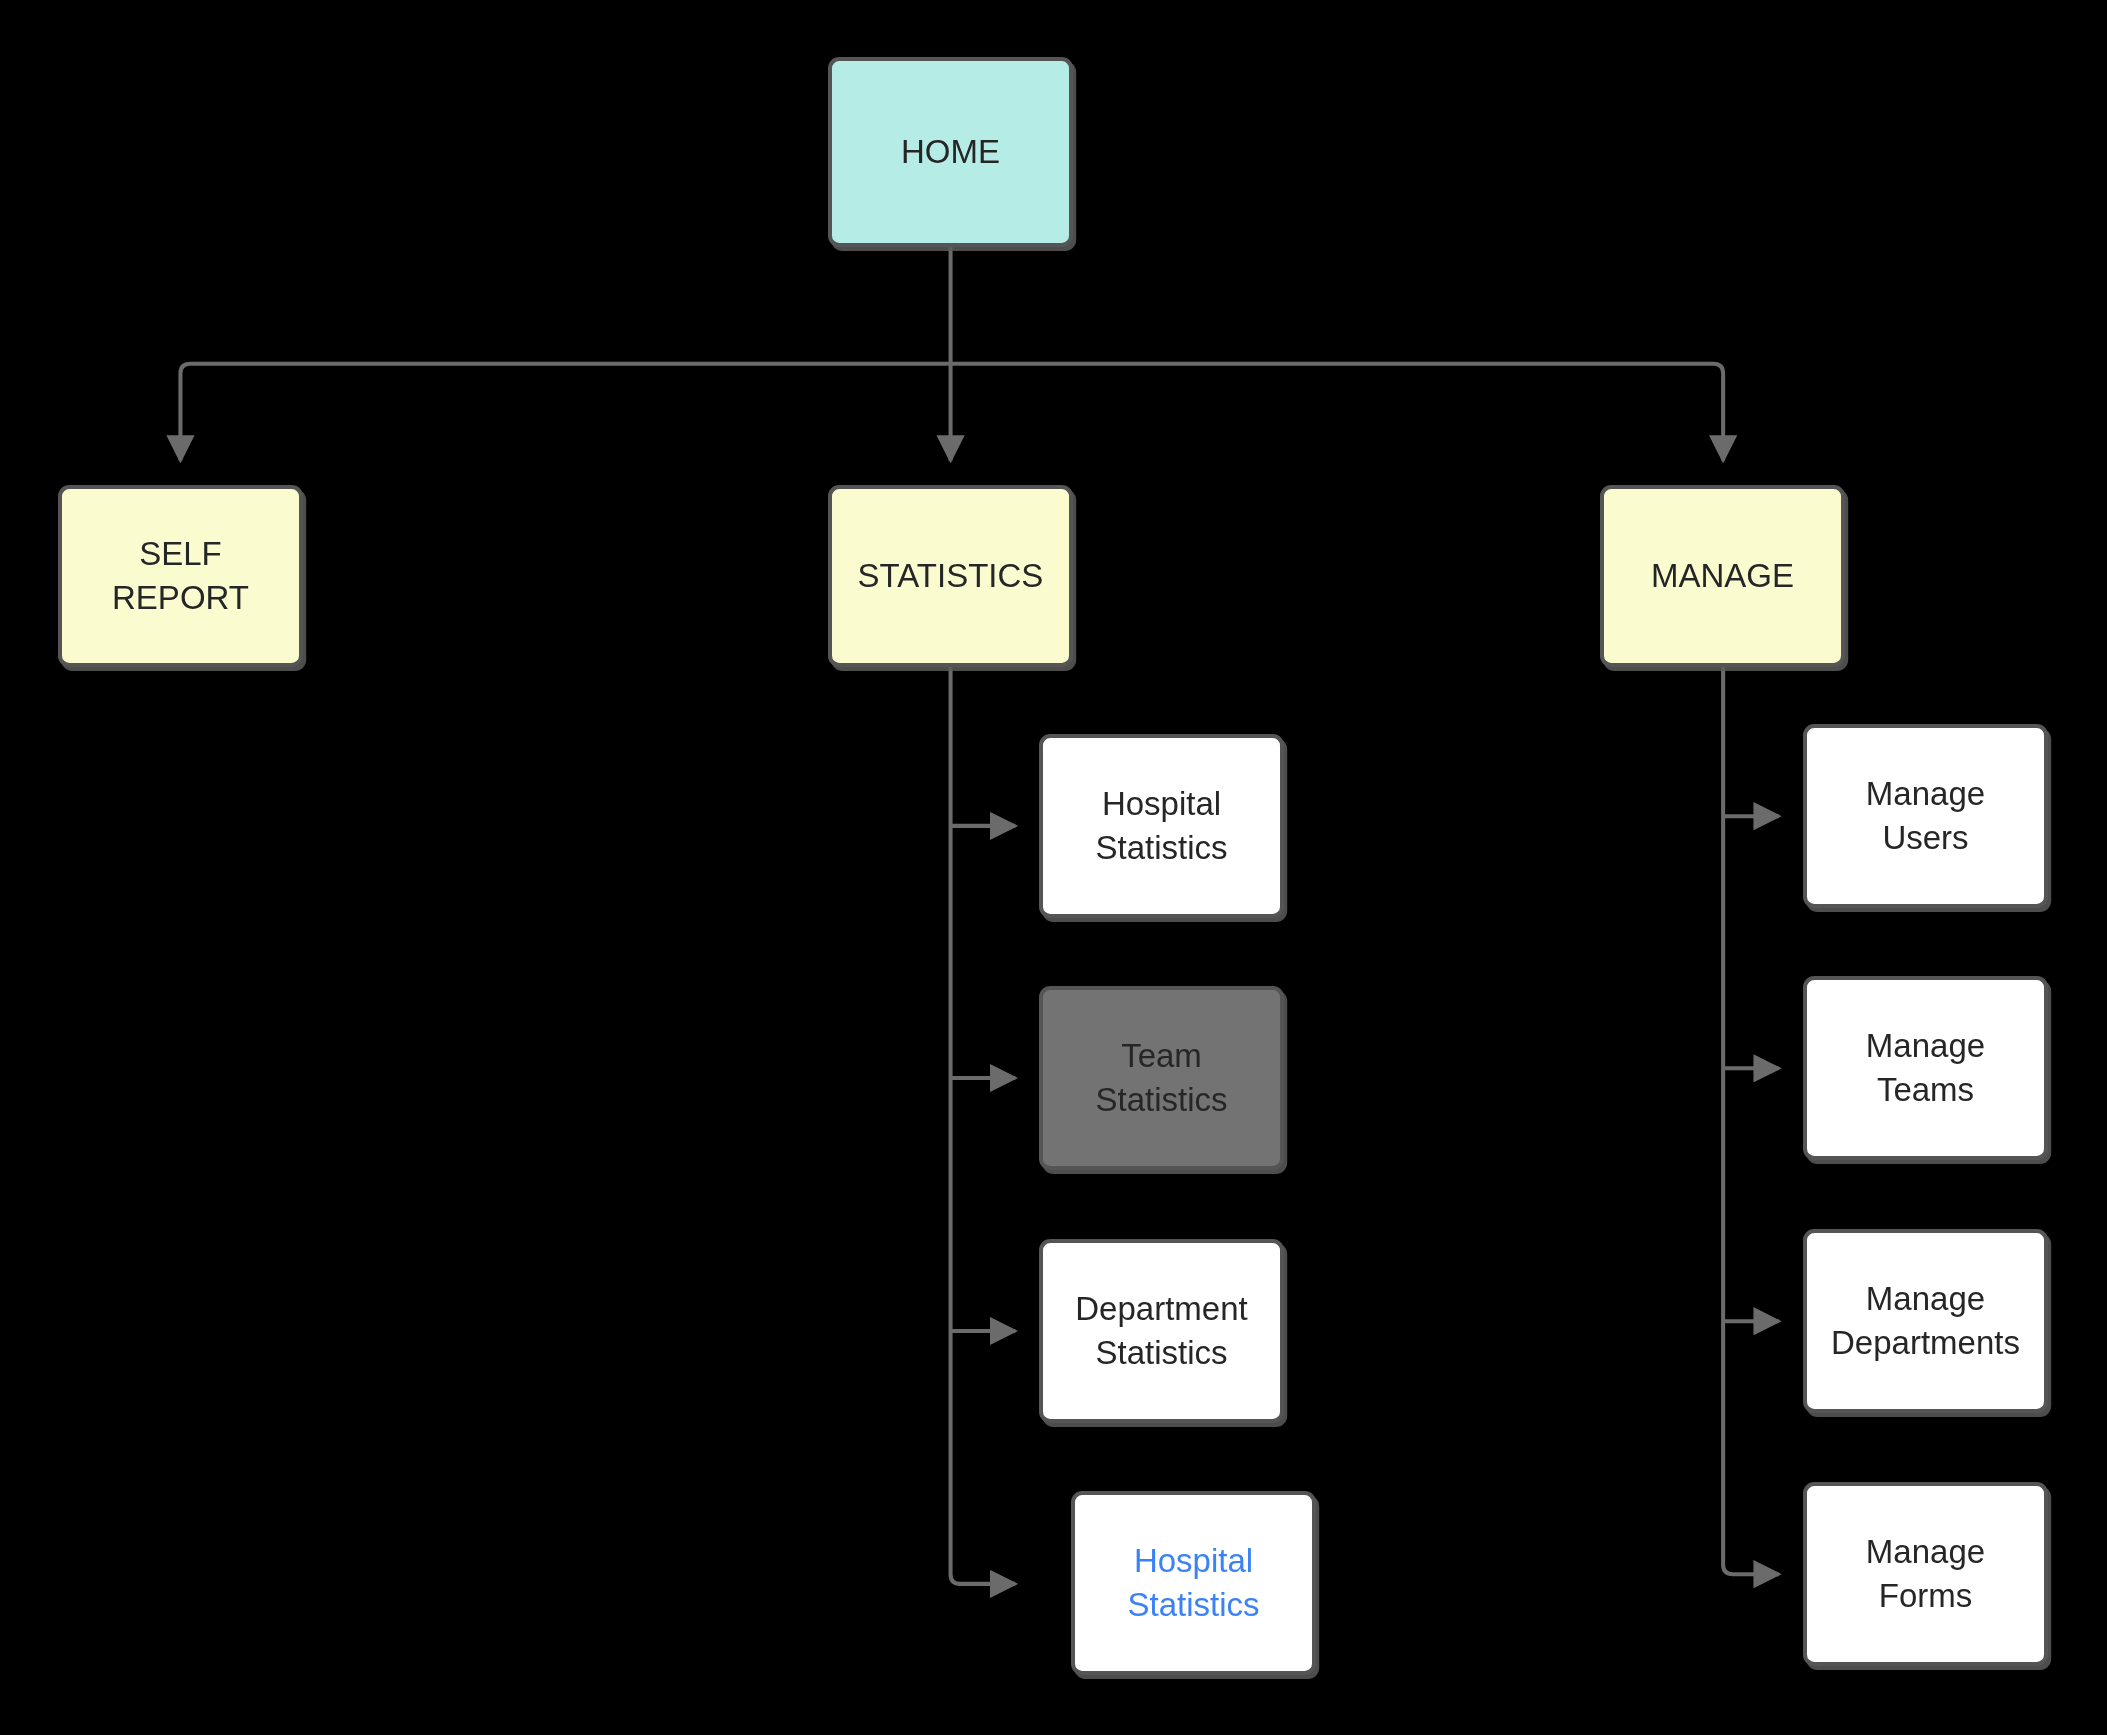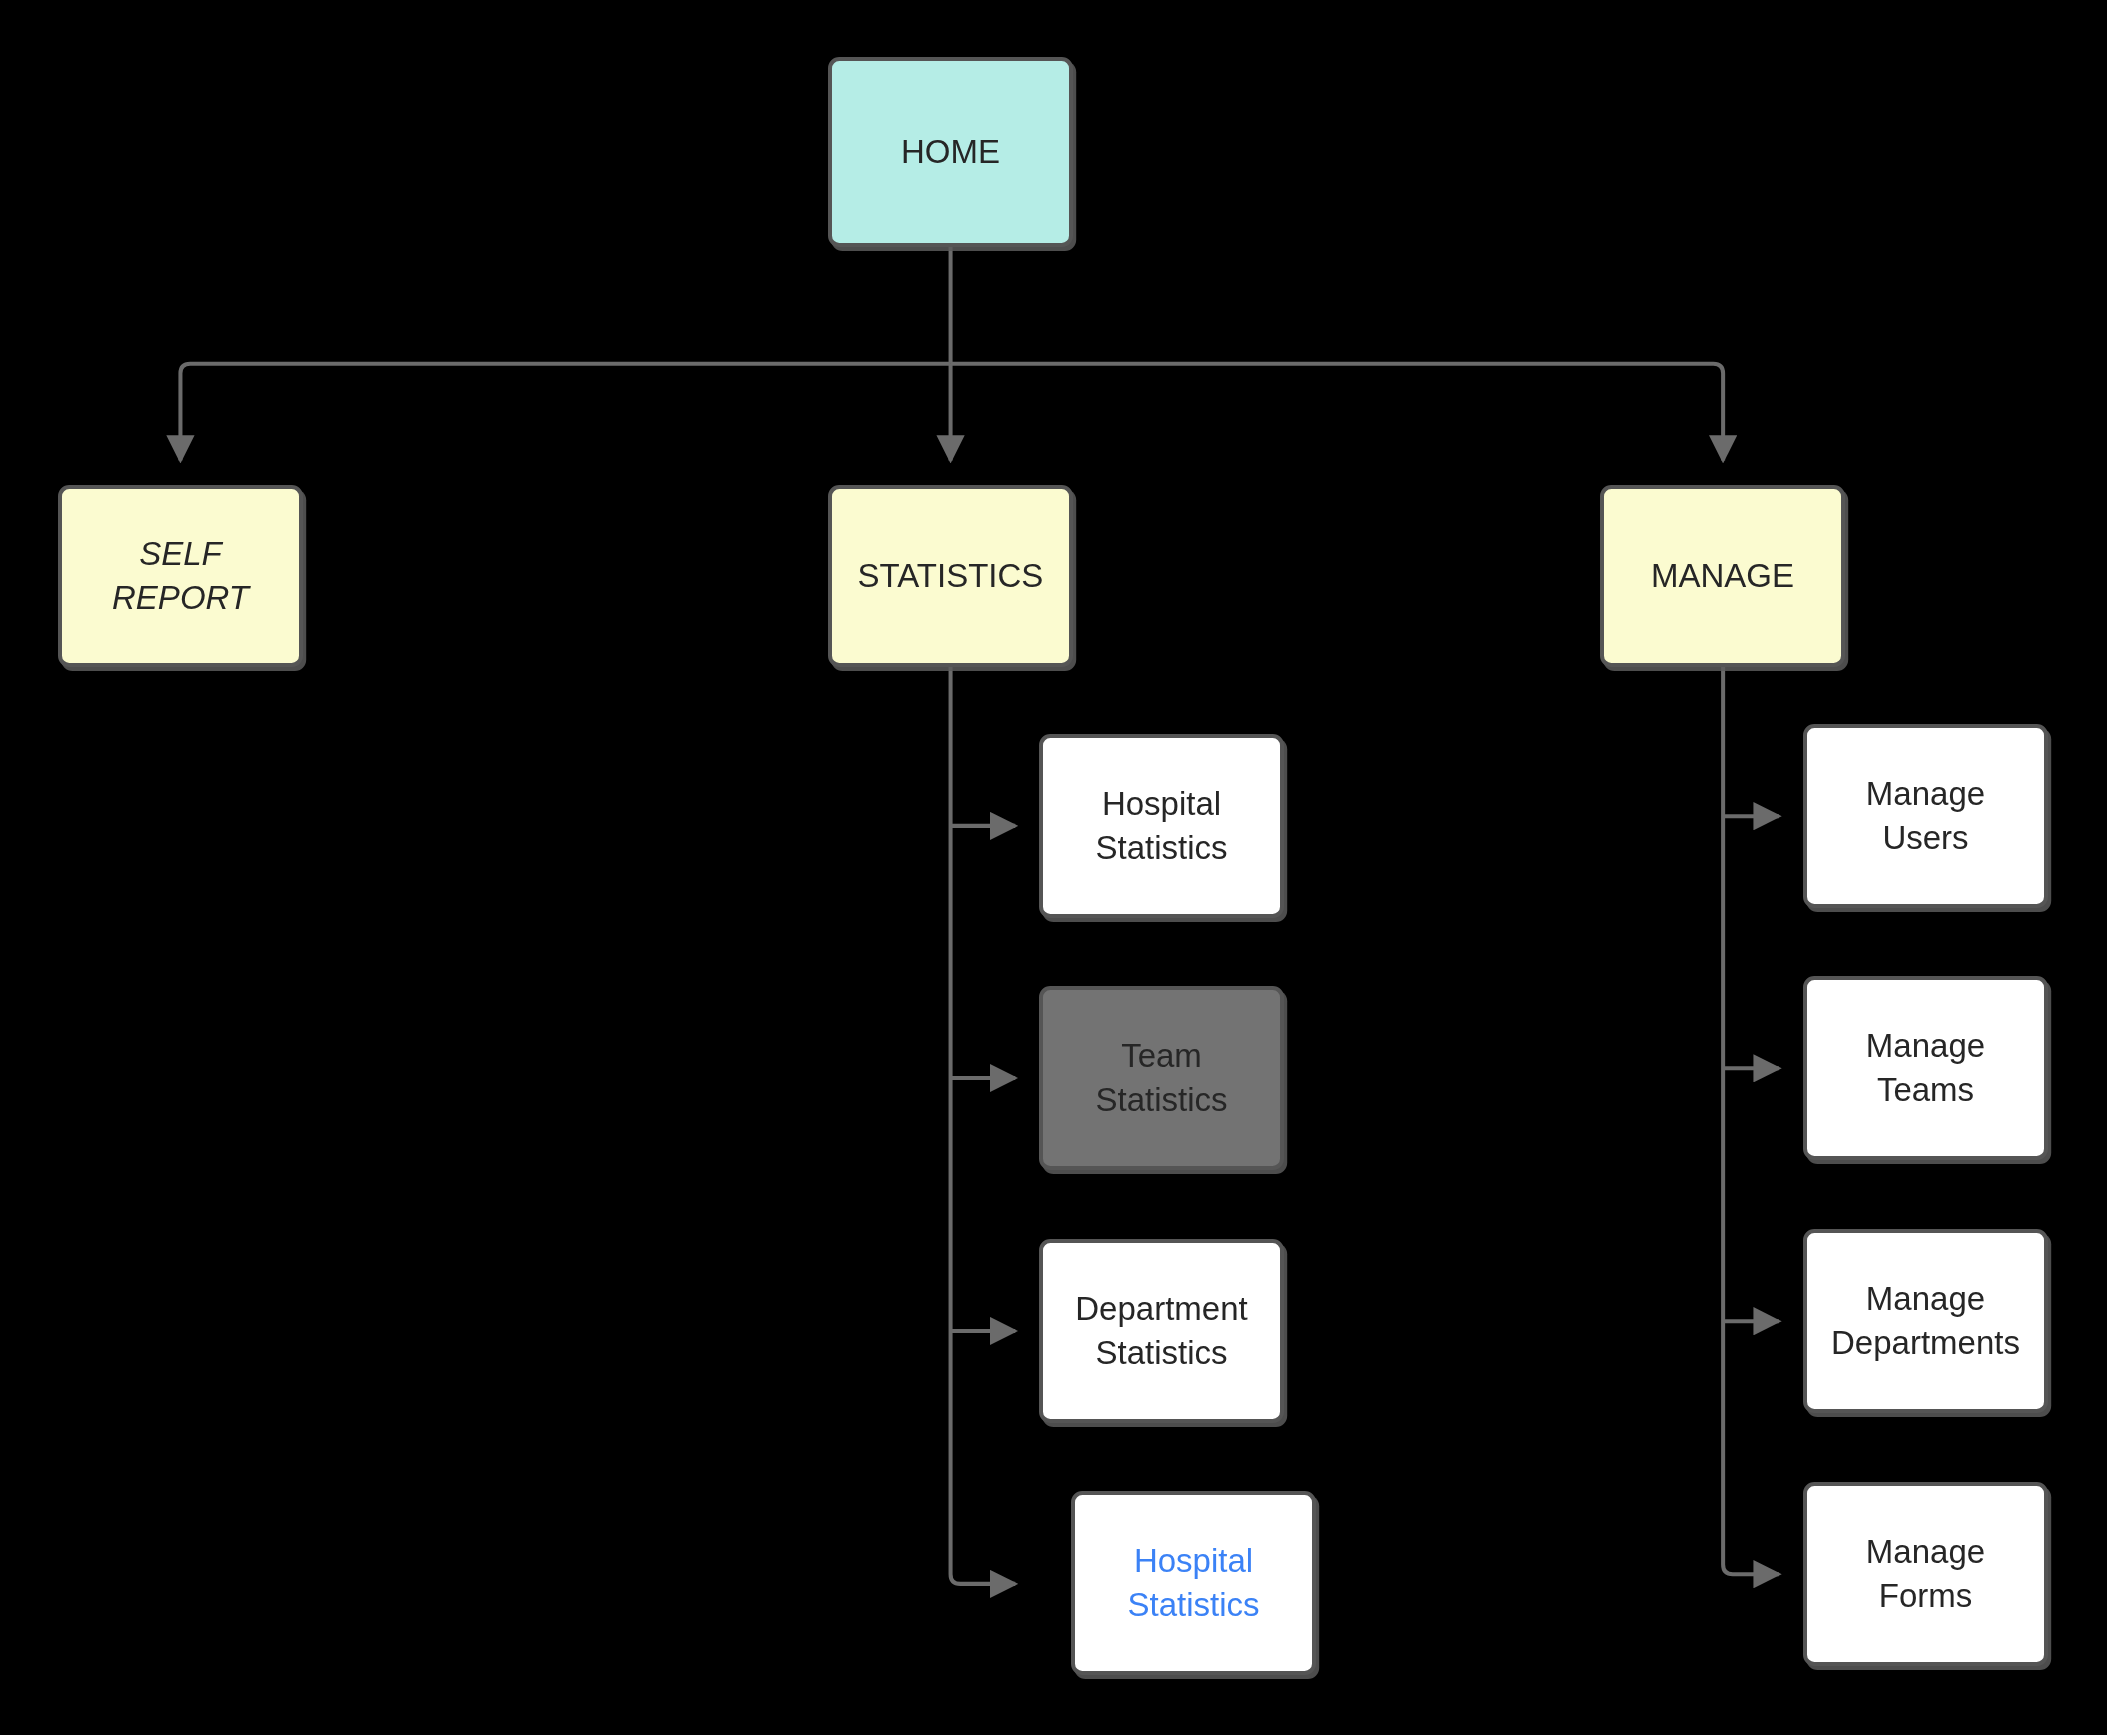--- a/index.html
+++ b/index.html
@@ -83,21 +83,21 @@
 
     <path d="M 2132 1010 L 2201 1010" fill="none" stroke="#6b6b6b" stroke-width="5" marker-end="url(#arrow)"></path>
 
     <path d="M 2132 1322 L 2201 1322" fill="none" stroke="#6b6b6b" stroke-width="5" marker-end="url(#arrow)"></path>
 
     <path d="M 2132 1635 L 2201 1635" fill="none" stroke="#6b6b6b" stroke-width="5" marker-end="url(#arrow)"></path>
   </svg>
 
   <div class="node root" style="left: 828px; top: 57px; width: 245px; height: 190px; background: rgb(181, 237, 230); border-color: rgb(85, 85, 85); color: rgb(38, 38, 38);">HOME</div>
 
-  <div class="node section" style="left: 58px; top: 485px; width: 245px; height: 182px; background: rgb(251, 251, 208); border-color: rgb(85, 85, 85); color: rgb(38, 38, 38); font-style: italic;">SELF
+  <div class="node section" style="left: 58px; top: 485px; width: 245px; height: 182px; background: rgb(251, 251, 208); border-color: rgb(85, 85, 85); color: rgb(38, 38, 38);">SELF
 REPORT</div>
   <div class="node section" style="left: 828px; top: 485px; width: 245px; height: 182px; background: rgb(251, 251, 208); border-color: rgb(85, 85, 85); color: rgb(38, 38, 38);">STATISTICS</div>
   <div class="node section" style="left: 1600px; top: 485px; width: 245px; height: 182px; background: rgb(251, 251, 208); border-color: rgb(85, 85, 85); color: rgb(38, 38, 38);">MANAGE</div>
 
   <div class="node leaf" style="left: 1039px; top: 734px; width: 245px; height: 184px; background: rgb(255, 255, 255); border-color: rgb(85, 85, 85); color: rgb(38, 38, 38);">Hospital
 Statistics</div>
   <div class="node leaf" style="left: 1039px; top: 986px; width: 245px; height: 184px; background: #737373; border-color: rgb(85, 85, 85); color: rgb(38, 38, 38);">Team
 Statistics</div>
   <div class="node leaf" style="left: 1039px; top: 1239px; width: 245px; height: 184px; background: rgb(255, 255, 255); border-color: rgb(85, 85, 85); color: rgb(38, 38, 38);">Department
 Statistics</div>

